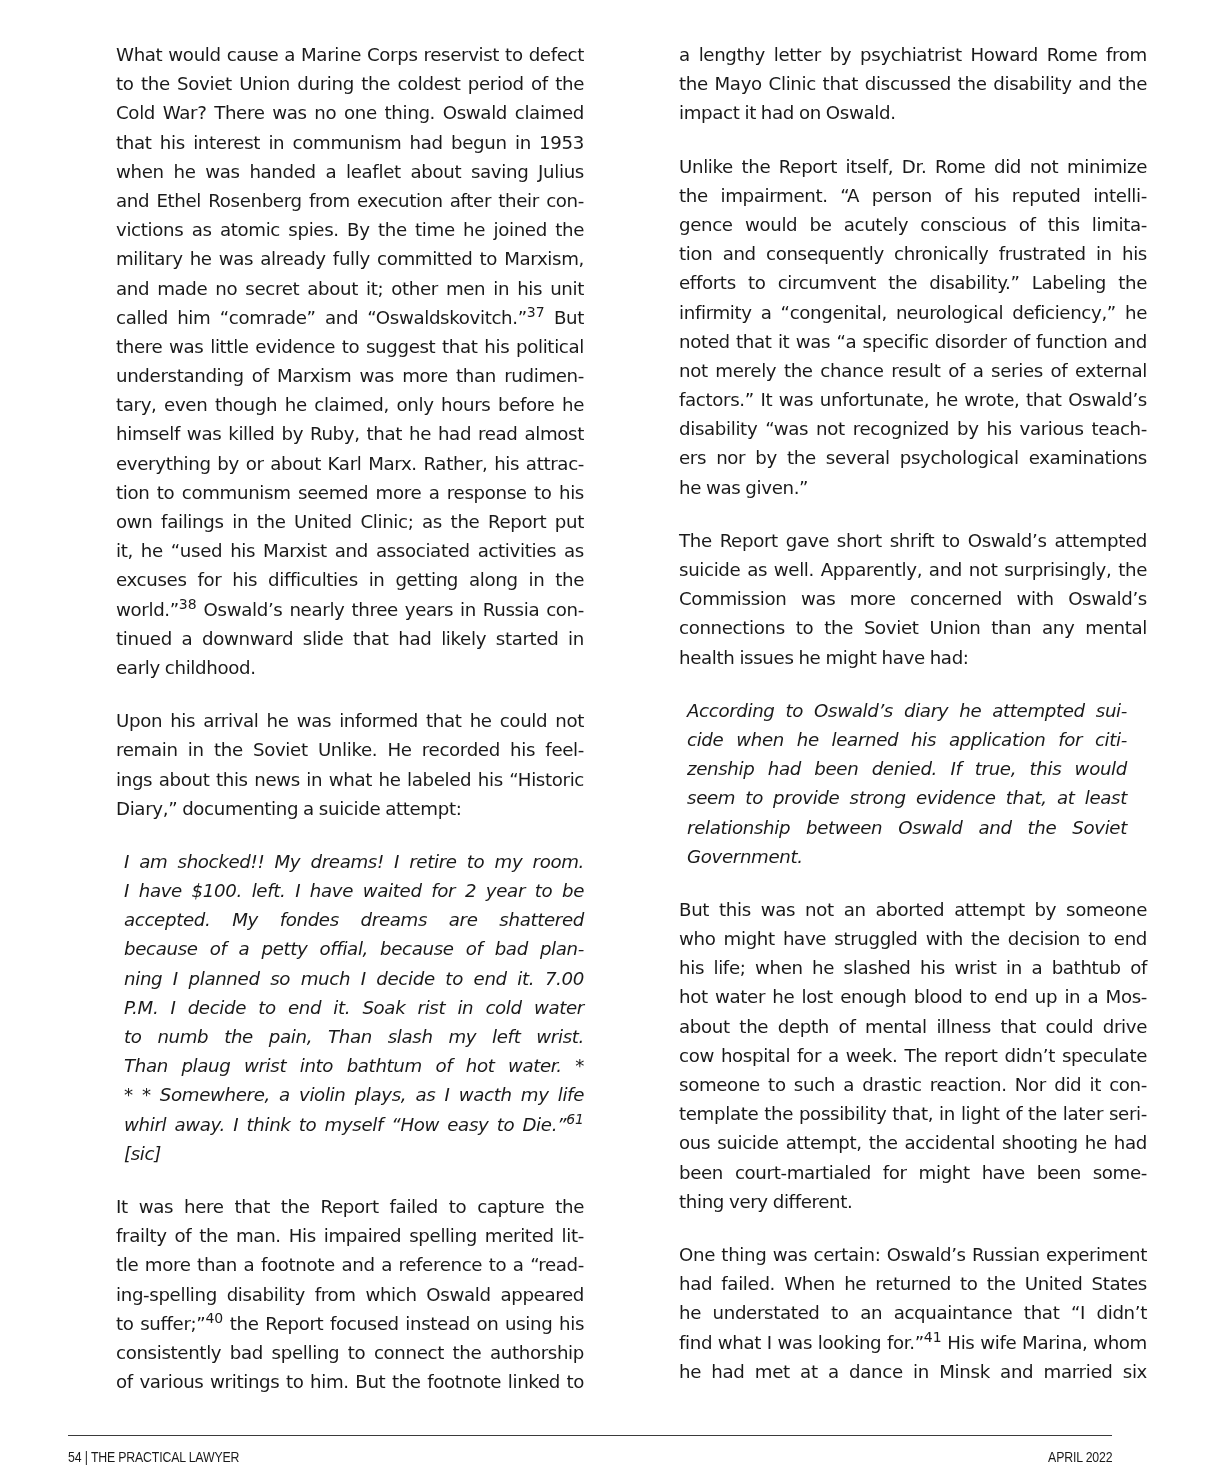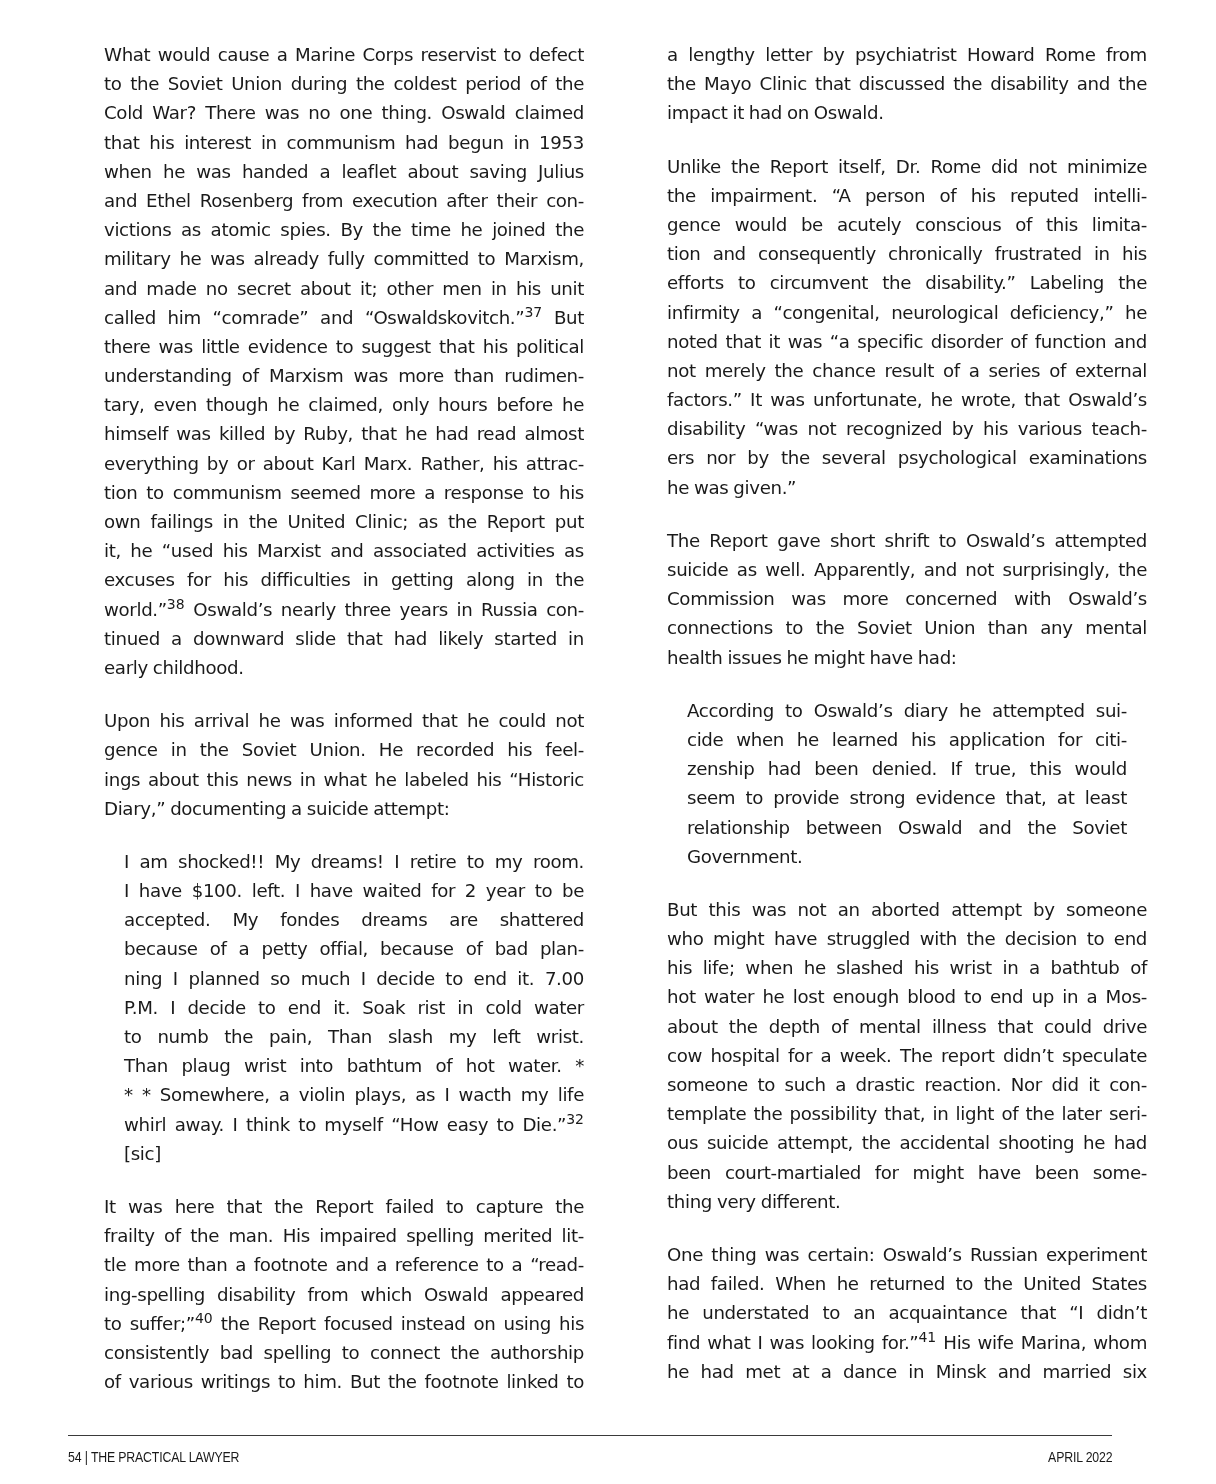--- a/index.html
+++ b/index.html
@@ -5,24 +5,24 @@
   html, body { margin: 0; padding: 0; background: #ffffff; }
   body { width: 1216px; height: 1484px; position: relative; overflow: hidden; color: #1a1a1a; }
   .col {
     position: absolute; top: 40px; width: 480px;
     font-family: "DejaVu Sans", sans-serif;
     font-size: 18.2px; line-height: 29.2px; letter-spacing: -0.35px;
     word-spacing: -0.5px;
   }
   .col-left { left: 104px; }
   .col-right { left: 667px; }
-  .para { margin: 0 0 24px 0; }
+  .para { margin: 0 0 24px 12px; }
   .line { display: block; white-space: nowrap; text-align: justify; text-align-last: justify; height: 29.2px; }
   .line.last { text-align-last: left; }
-  .quote { margin: 0 0 24px 20px; width: 460px; }
+  .quote { margin: 0 0 24px 20px; width: 460px; font-style: italic; }
   .col-right .quote { width: 440px; }
   sup { font-size: 14px; line-height: 0; vertical-align: 7px; letter-spacing: 0; }
   .footer-rule { position: absolute; left: 68px; top: 1435px; width: 1044px; height: 0; border-top: 1.2px solid #3a3a3a; }
   .footer-left, .footer-right {
     position: absolute; top: 1448px;
     font-family: "Liberation Sans", sans-serif; font-size: 15px;
     letter-spacing: -0.2px; transform: scaleX(0.82); color: #1a1a1a;
   }
   .footer-left { left: 68px; transform-origin: left center; }
   .footer-right { right: 104px; transform-origin: right center; }
@@ -51,35 +51,35 @@
       <span class="line">tion to communism seemed more a response to his</span>
       <span class="line">own failings in the United Clinic; as the Report put</span>
       <span class="line">it, he “used his Marxist and associated activities as</span>
       <span class="line">excuses for his difficulties in getting along in the</span>
       <span class="line">world.”<sup>38</sup> Oswald’s nearly three years in Russia con-</span>
       <span class="line">tinued a downward slide that had likely started in</span>
       <span class="line last">early childhood.</span>
     </div>
     <div class="para">
       <span class="line">Upon his arrival he was informed that he could not</span>
-      <span class="line">gence in the Soviet Union. He recorded his feel-</span>
+      <span class="line">remain in the Soviet Unlike. He recorded his feel-</span>
       <span class="line">ings about this news in what he labeled his “Historic</span>
       <span class="line last">Diary,” documenting a suicide attempt:</span>
     </div>
     <div class="quote">
       <span class="line">I am shocked!! My dreams! I retire to my room.</span>
       <span class="line">I have $100. left. I have waited for 2 year to be</span>
       <span class="line">accepted. My fondes dreams are shattered</span>
       <span class="line">because of a petty offial, because of bad plan-</span>
       <span class="line">ning I planned so much I decide to end it. 7.00</span>
       <span class="line">P.M. I decide to end it. Soak rist in cold water</span>
       <span class="line">to numb the pain, Than slash my left wrist.</span>
       <span class="line">Than plaug wrist into bathtum of hot water. *</span>
       <span class="line">* * Somewhere, a violin plays, as I wacth my life</span>
-      <span class="line">whirl away. I think to myself “How easy to Die.”<sup>32</sup></span>
+      <span class="line">whirl away. I think to myself “How easy to Die.”<sup>61</sup></span>
       <span class="line last">[sic]</span>
     </div>
     <div class="para">
       <span class="line">It was here that the Report failed to capture the</span>
       <span class="line">frailty of the man. His impaired spelling merited lit-</span>
       <span class="line">tle more than a footnote and a reference to a “read-</span>
       <span class="line">ing-spelling disability from which Oswald appeared</span>
       <span class="line">to suffer;”<sup>40</sup> the Report focused instead on using his</span>
       <span class="line">consistently bad spelling to connect the authorship</span>
       <span class="line">of various writings to him. But the footnote linked to</span>

